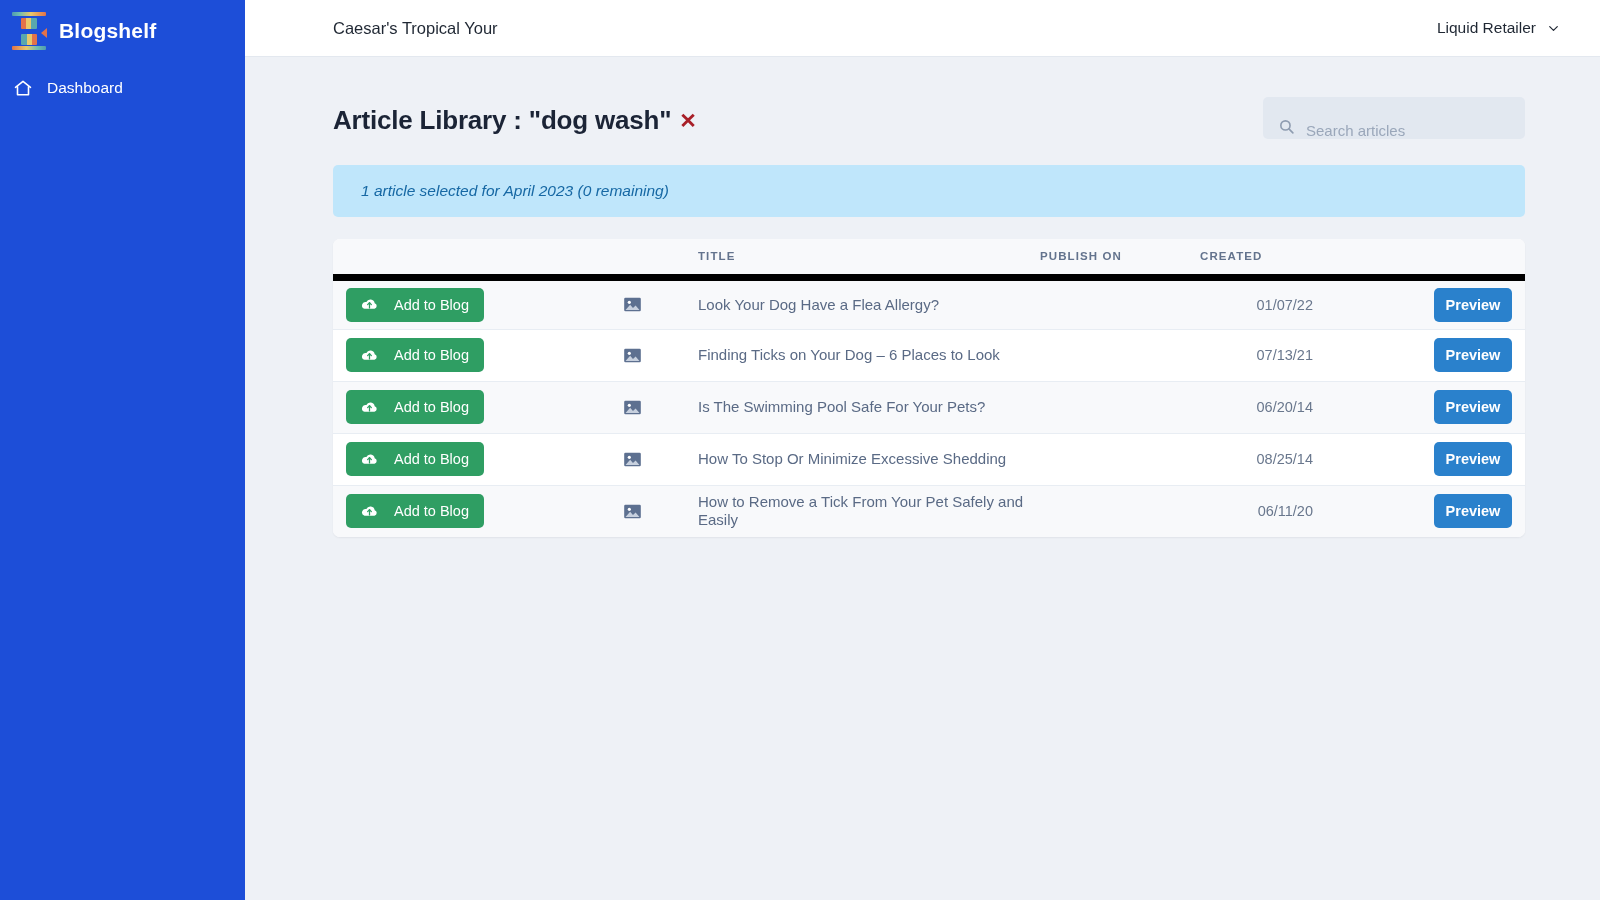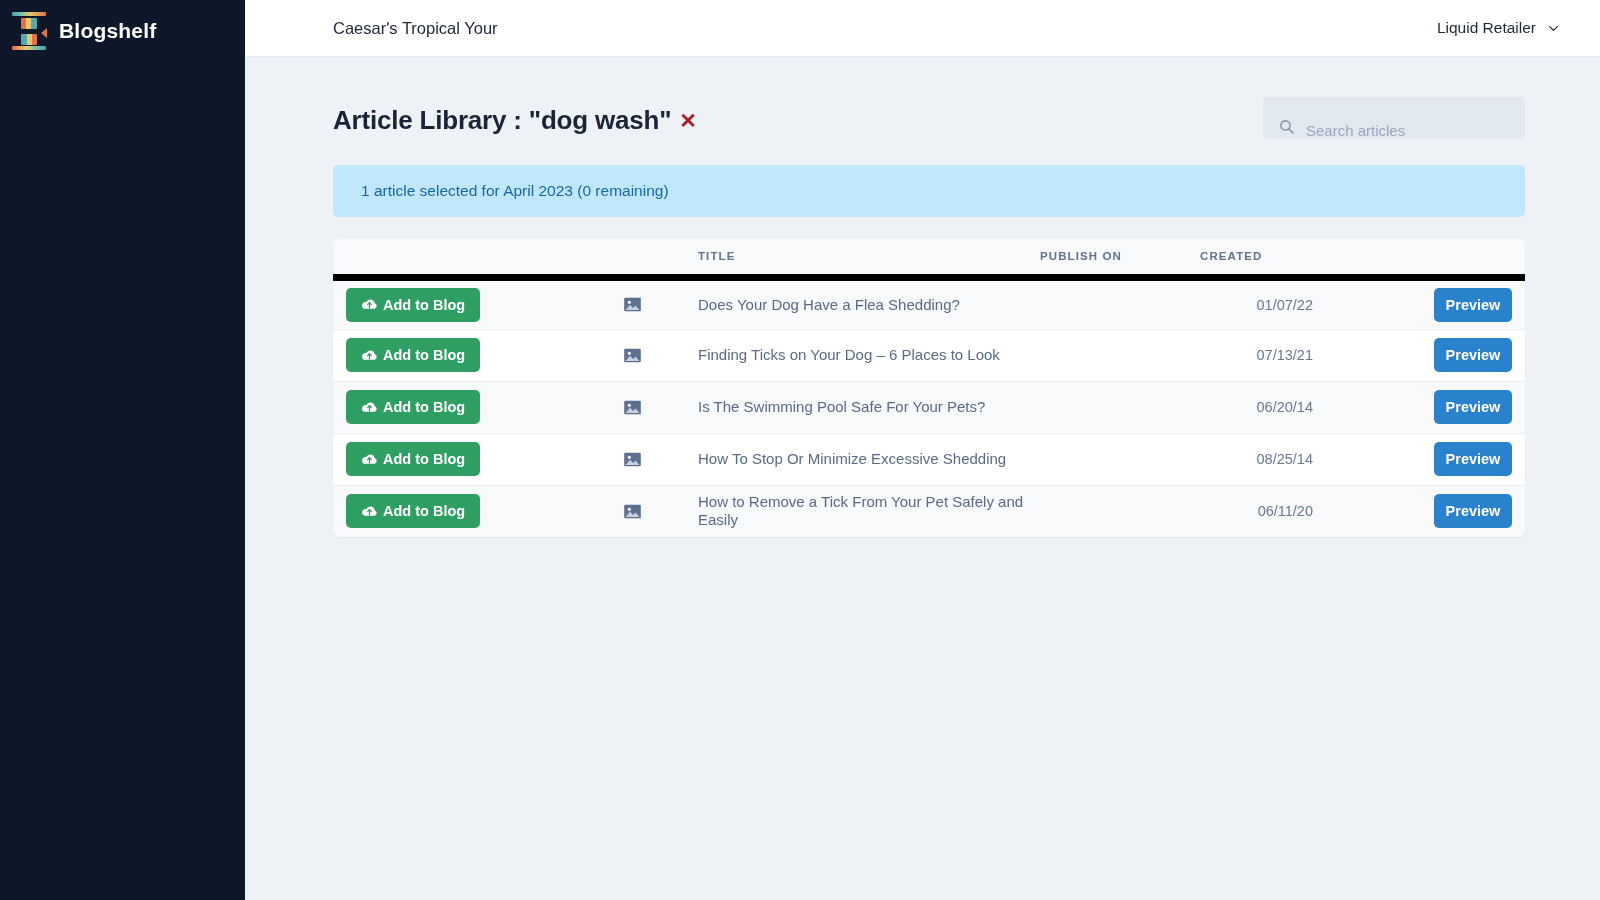--- a/index.html
+++ b/index.html
@@ -7,21 +7,21 @@
     width: 1600px; height: 900px;
     font-family: "Liberation Sans", sans-serif;
     background: #eef1f6;
     overflow: hidden;
   }
   .app { display: flex; width: 1600px; height: 900px; }
 
   
   .sidebar {
     width: 245px; min-width: 245px; height: 900px;
-    background: #0f172a;
+    background: #1d4ed8;
     padding-top: 0;
     position: relative;
   }
   .brand {
     display: flex; align-items: center;
     gap: 13px;
     padding: 14px 0 14px 12px;
     height: 62px;
   }
   .logo-mark {
@@ -108,20 +108,21 @@
 
   .alert {
     margin-top: 26px;
     background: #bfe6fb;
     border-radius: 5px;
     height: 52px;
     display:flex; align-items:center;
     padding-left: 28px;
     color:#1668a4;
     font-size: 15.5px;
+    font-style: italic;
   }
 
   
   .card {
     margin-top: 22px;
     background: #ffffff;
     border-radius: 7px;
     box-shadow: 0 1px 2px rgba(16,24,40,.06);
     overflow: hidden;
   }
@@ -149,28 +150,28 @@
   th.col-publish{ text-align: left; }
   th.col-created{ text-align: left; }
 
   tbody tr { height: 52px; border-bottom: 1px solid #e8edf3; }
   tbody tr:nth-child(odd) { background:#f8f9fb; }
   tbody tr:nth-child(even){ background:#ffffff; }
   tbody tr:last-child { border-bottom: 0; }
   tbody td { padding: 0; vertical-align: middle; }
 
   .btn-add {
-    display:inline-flex; align-items:center; gap:5px;
+    display:inline-flex; align-items:center; gap:16px;
     background:#2f9e63;
     color:#ffffff;
     border:0; border-radius:5px;
     height: 34px;
     padding: 0 15px;
     font-family:"Liberation Sans", sans-serif;
-    font-size: 14.5px; font-weight: 700;
+    font-size: 14.5px; font-weight: 400;
     cursor:pointer;
     margin-left: 13px;
   }
   .btn-add svg { display:block; }
 
   .thumb-icon { display:block; }
 
   .art-title { font-size: 15px; color:#5a6a85; cursor:pointer; }
 
   .date-cell { font-size: 14.5px; color:#69778d; text-align:right; padding-right: 12px; }
@@ -206,20 +207,29 @@
               <i class="b-or"></i>
           </div>
         </div>
         <div class="logo-arrow"></div>
         <div class="shelf-bar bottom"></div>
       </div>
       <span class="brand-name">Blogshelf</span>
     </div>
 
     <nav class="nav">
+      <div class="nav-item">
+        <span class="nav-icon">
+          <svg width="20" height="20" viewBox="0 0 24 24" fill="none" stroke="#ffffff" stroke-width="1.9" stroke-linecap="round" stroke-linejoin="round">
+            <path d="M3 11.2 12 4l9 7.2"></path>
+              <path d="M5.4 10.4V20h13.2v-9.6"></path>
+          </svg>
+        </span>
+        <span>Dashboard</span>
+      </div>
     </nav>
   </aside>
 
   <div class="main">
 
     <header class="topbar">
       <div class="topbar-title">Caesar's Tropical Your</div>
       <div class="account">
         <span>Liquid Retailer</span>
         <span>
@@ -274,21 +284,21 @@
                         <path d="M9.4 12.1 12 9.4l2.6 2.7" fill="none" stroke="#2f9e63" stroke-width="1.8" stroke-linecap="round" stroke-linejoin="round"></path>
                       </svg>
                     </span>
                     <span>Add to Blog</span>
                   </button></td>
                 <td class="col-thumb"><span><svg class="thumb-icon" width="19" height="19" viewBox="0 0 24 24" fill="#5d7090">
                       <rect x="1.5" y="3.5" width="21" height="17" rx="1.6"></rect>
                       <circle cx="8" cy="9.3" r="2" fill="#ffffff"></circle>
                       <path d="M3.2 18.8 9 12.4l3.6 3.9 3.3-3 4.9 5.5z" fill="#c7d0de"></path>
                     </svg></span></td>
-                <td class="col-title"><span class="art-title">Does Your Dog Have a Flea Shedding?</span></td>
+                <td class="col-title"><span class="art-title">Look Your Dog Have a Flea Allergy?</span></td>
                 <td class="col-publish"></td>
                 <td class="col-created date-cell">01/07/22</td>
                 <td class="col-preview preview-cell"><button class="btn-preview">Preview</button></td>
               </tr>
               <tr>
                 <td class="col-action"><button class="btn-add">
                     <span>
                       <svg width="17" height="17" viewBox="0 0 24 24" fill="#ffffff">
                         <path d="M19.3 10.1A6.1 6.1 0 0 0 7.6 8.6 4.8 4.8 0 0 0 5 18h14a4.1 4.1 0 0 0 .3-7.9z"></path>
                         <path d="M12 16.8V9.6" stroke="#2f9e63" stroke-width="1.8" stroke-linecap="round"></path>

